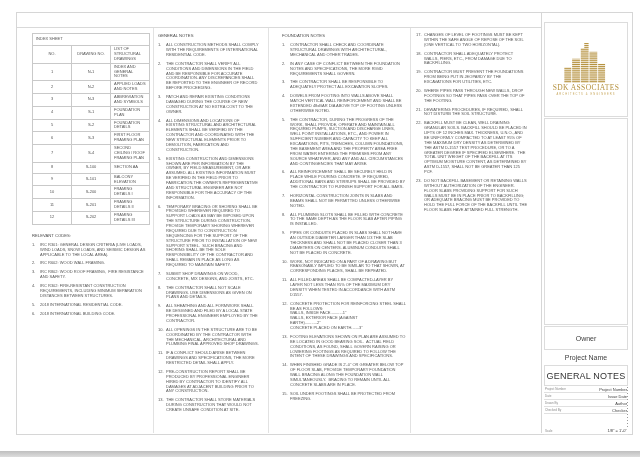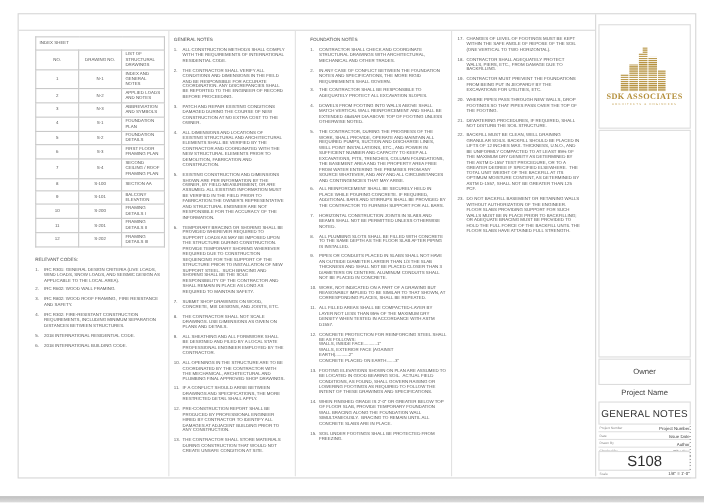--- a/index.html
+++ b/index.html
@@ -33,21 +33,21 @@
   table.idx .h-list{text-align:left;padding-left:3px;}
   table.idx td.c-no{text-align:center;height:8px;}
   table.idx td.c-dno{text-align:center;}
   table.idx td.c-list{text-align:left;padding-left:3px;}
   .codes{margin-top:8px;}
 
   
   .tblock{position:absolute;left:542px;top:12px;width:89px;height:421px;font-size:4px;}
   .tb-box{position:absolute;left:2px;right:3px;border:1px solid #dcdcdc;background:#fff;}
   .tb-logo{top:10px;height:93px;display:flex;flex-direction:column;align-items:center;justify-content:center;}
-  .logo-name{font-family:"Liberation Serif", serif;font-size:7.5px;letter-spacing:0.4px;margin-top:0;font-weight:bold;}
+  .logo-name{font-family:"Liberation Serif", serif;font-size:7.5px;letter-spacing:0.4px;margin-top:0;}
   .logo-tag{font-size:2.6px;letter-spacing:1.1px;margin-top:1.5px;}
   .tb-rev{top:106px;height:205px;}
   .tb-owner{top:314px;height:22px;display:flex;align-items:center;justify-content:center;
             font-size:7px;color:#3d3d3d;}
   .tb-pname{top:338px;height:14px;border:none;display:flex;align-items:center;justify-content:center;
             font-size:7px;color:#3d3d3d;}
   .tb-stitle{top:353px;height:19px;display:flex;align-items:center;justify-content:center;
             font-size:9px;color:#333;letter-spacing:0.2px;}
   .tb-rows{position:absolute;left:2px;right:3px;top:374px;}
   .tb-row{display:flex;justify-content:space-between;align-items:center;height:6px;
@@ -446,23 +446,20 @@
           <span class="tb-label">Drawn By</span>
           <span class="tb-value">Author</span>
         </div>
 
         <div class="tb-row">
           <span class="tb-label">Checked By</span>
           <span class="tb-value">Checker</span>
         </div>
       </div>
 
-    <div class="tb-box tb-snum">
-      <span>S108</span>
-    </div>
 
     <div class="tb-scale">
       <span class="tb-label">Scale</span>
       <span class="tb-value">1/8" = 1'-0"</span>
     </div>
 
     <div class="plot-stamp"></div>
   </div>
 
   <div class="shadow-bottom"></div>

